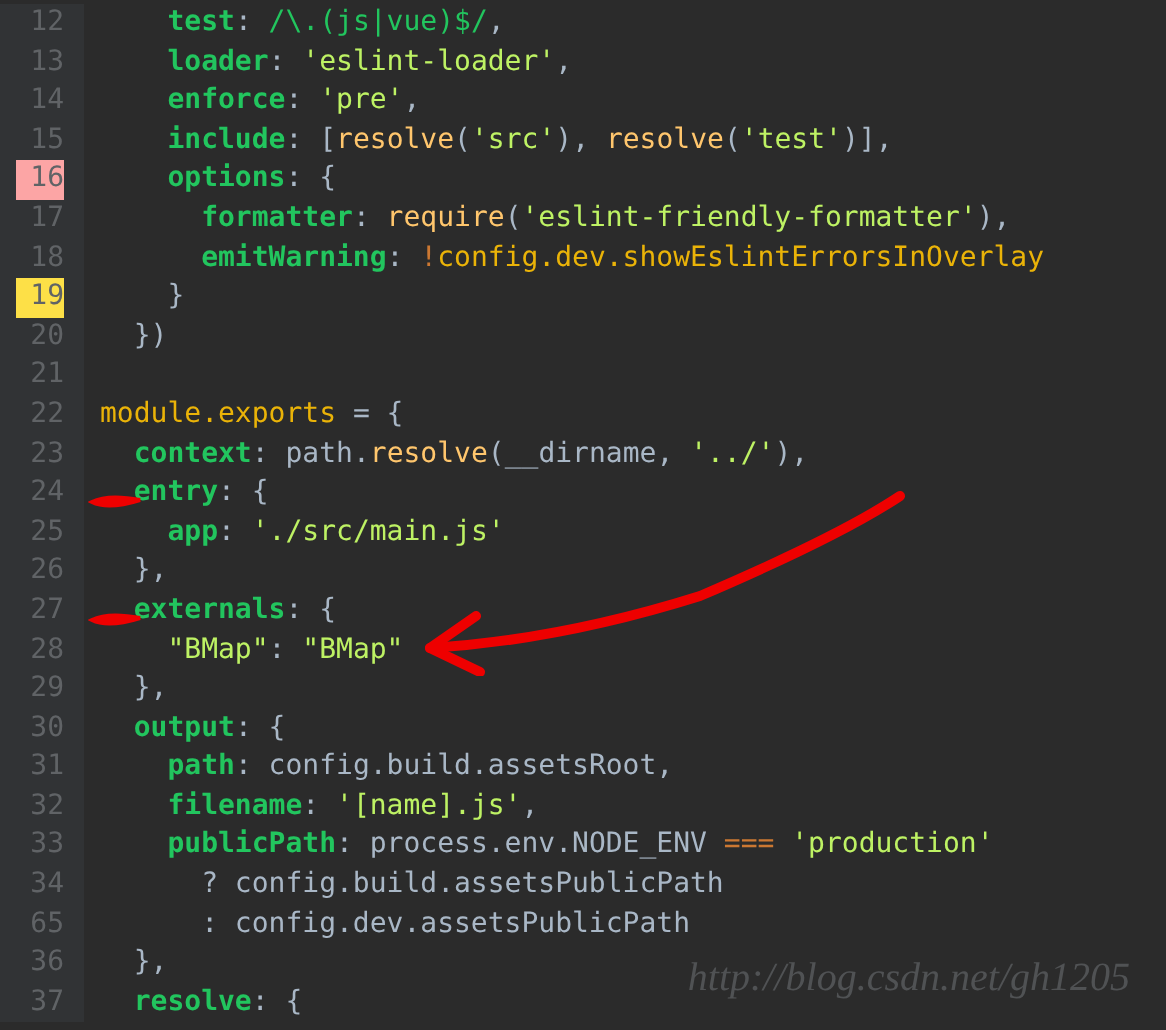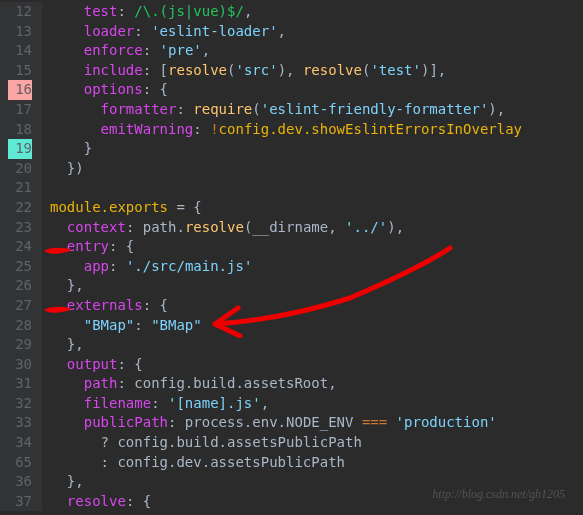--- a/index.html
+++ b/index.html
@@ -32,33 +32,33 @@
     height: 19.6px;
   }
   .code {
     padding-left: 8px;
     white-space: pre;
     position: relative;
   }
   .code .line {
     height: 19.6px;
   }
-  .kw-prop { color: #d946ef; }
-  .str { color: #7dd3fc; }
+  .kw-prop { color: #22c55e; font-weight: bold; }
+  .str { color: #bef264; }
   .func { color: #ffc66d; }
   .regex { color: #22c55e; }
   .ident { color: #eab308; }
   .op { color: #a9b7c6; }
   .red-op { color: #cc7832; }
   .watermark {
     position: absolute;
     bottom: 12px;
     right: 18px;
     color: #606366;
-    font-size: 12px;
+    font-size: 20px;
     font-family: 'SimSun', serif;
     font-style: italic;
     opacity: 0.7;
     pointer-events: none;
   }
   .annotation {
     position: absolute;
     pointer-events: none;
   }
 </style>
@@ -67,21 +67,21 @@
 
 <div class="editor">
   <div class="gutter" id="gutter">
       <div class="ln">12</div>
       <div class="ln">13</div>
       <div class="ln">14</div>
       <div class="ln">15</div>
       <div class="ln" style="background: #fca5a5;">16</div>
       <div class="ln">17</div>
       <div class="ln">18</div>
-      <div class="ln" style="background: #5eead4;">19</div>
+      <div class="ln" style="background: #fde047;">19</div>
       <div class="ln">20</div>
       <div class="ln">21</div>
       <div class="ln">22</div>
       <div class="ln">23</div>
       <div class="ln">24</div>
       <div class="ln">25</div>
       <div class="ln">26</div>
       <div class="ln">27</div>
       <div class="ln">28</div>
       <div class="ln">29</div>

